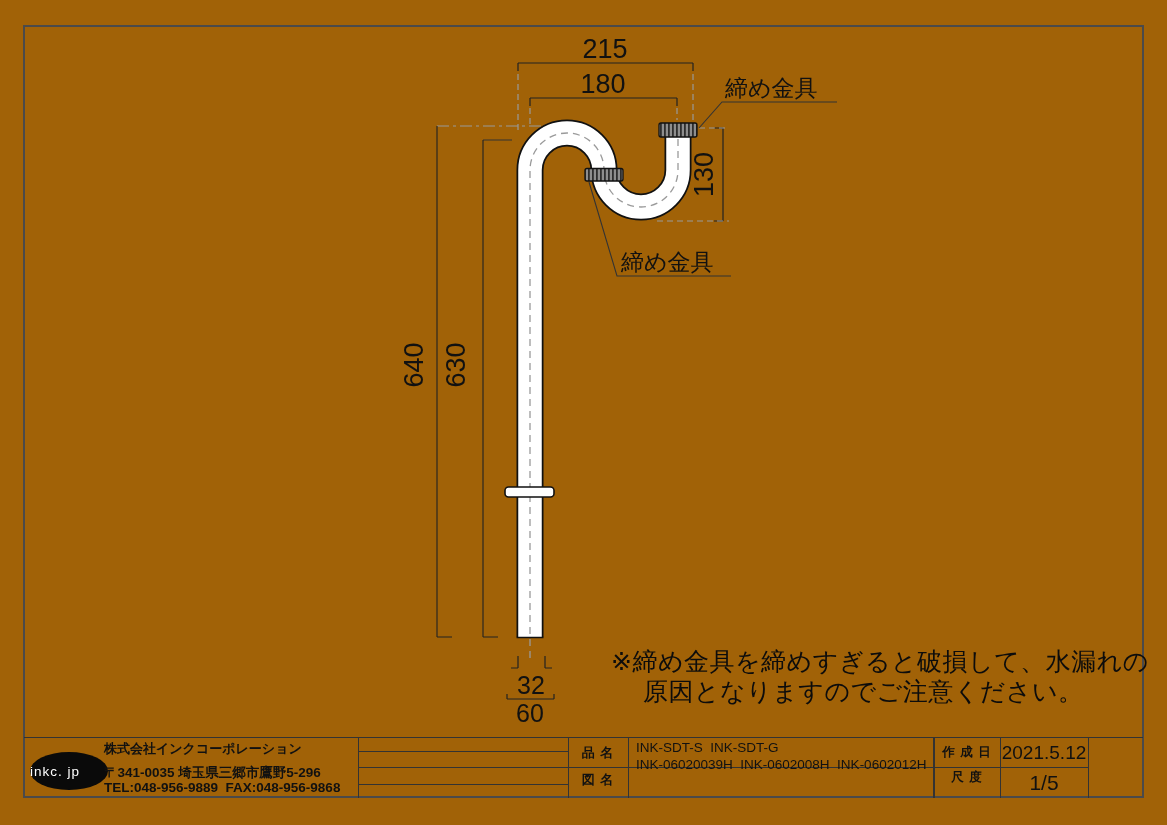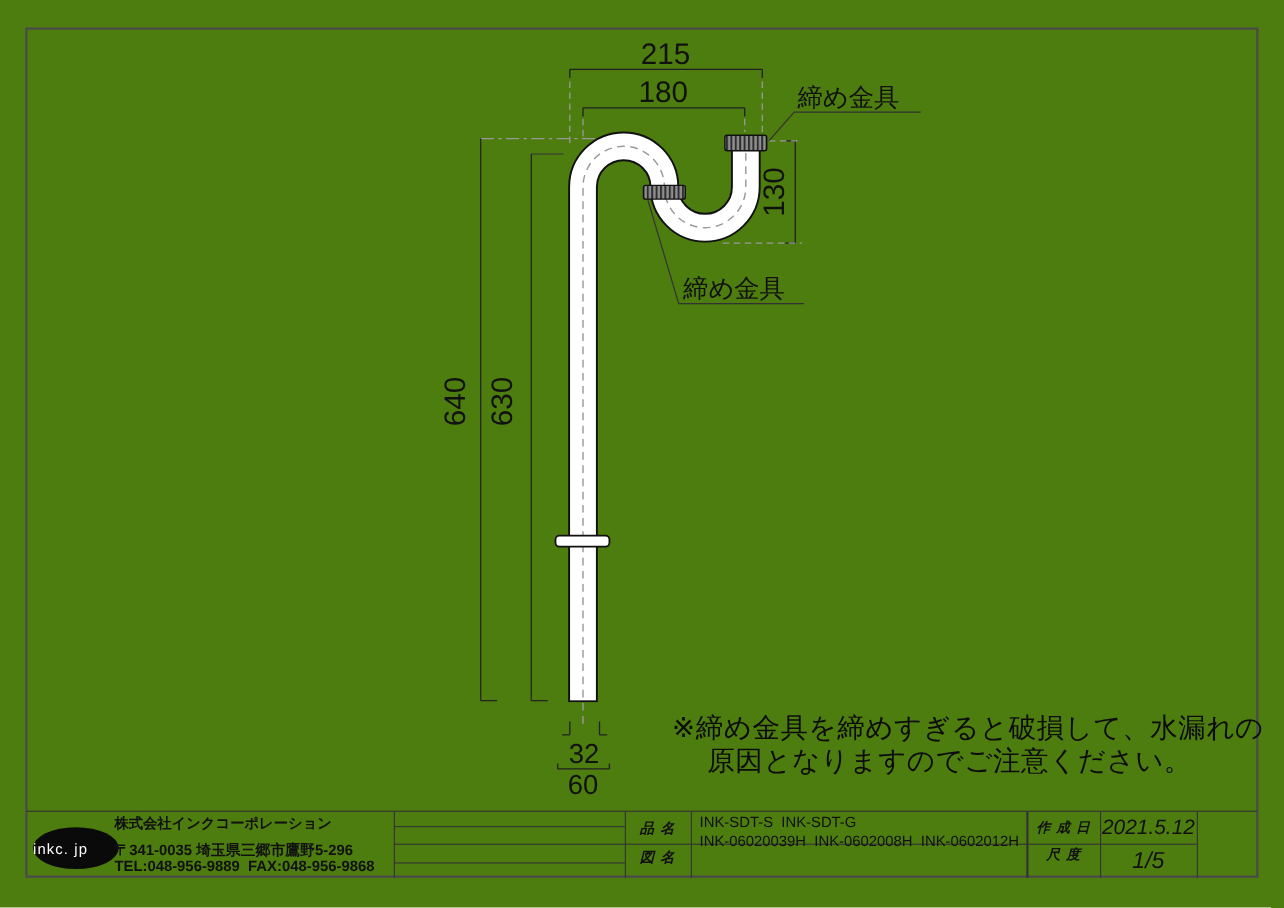--- a/index.html
+++ b/index.html
@@ -1,28 +1,28 @@
 <!DOCTYPE html>
 <html><head>
 <meta charset="utf-8">
 <style>
   html,body{margin:0;padding:0;background:#fff;}
   #stage{
-    position:relative;width:1167px;height:825px;background:#4d7c0f;overflow:hidden;
+    position:relative;width:1167px;height:825px;background:#a16207;overflow:hidden;
     font-family:"Liberation Sans","DejaVu Sans",sans-serif;color:#111;
   }
   svg text{font-family:"Liberation Sans","DejaVu Sans",sans-serif;fill:#111;}
   .abs{position:absolute;}
   
   .note-line{position:absolute;font-size:25px;letter-spacing:0.5px;white-space:pre;color:#0c0c0c;}
   
   #titleblock{position:absolute;left:24px;top:737px;width:1119px;height:60px;border-top:1.5px solid #333;}
   .vline{position:absolute;top:0;width:1px;height:100%;background:#333;}
   .hline{position:absolute;height:1px;background:#333;}
-  .cell{position:absolute;display:flex;align-items:center;justify-content:center;font-style:italic;}
+  .cell{position:absolute;display:flex;align-items:center;justify-content:center;}
   .tb-label{font-size:13px;font-weight:600;letter-spacing:1px;white-space:pre;}
   .tb-value{font-size:19px;}
   .logo{position:absolute;left:6px;top:14px;width:78px;height:38px;border-radius:50%;
         background:#0a0a0a;display:flex;align-items:center;}
   .logo span{color:#fff;font-size:13.5px;letter-spacing:1px;white-space:pre;}
   .company-name{position:absolute;left:80px;top:2px;font-size:13px;font-weight:bold;white-space:pre;}
   .company-addr{position:absolute;left:80px;top:26px;font-size:13.5px;font-weight:bold;white-space:pre;}
   .company-tel{position:absolute;left:80px;top:42px;font-size:13.5px;font-weight:bold;white-space:pre;}
   .part-line{position:absolute;left:612px;font-size:13.5px;white-space:pre;}
 </style>

